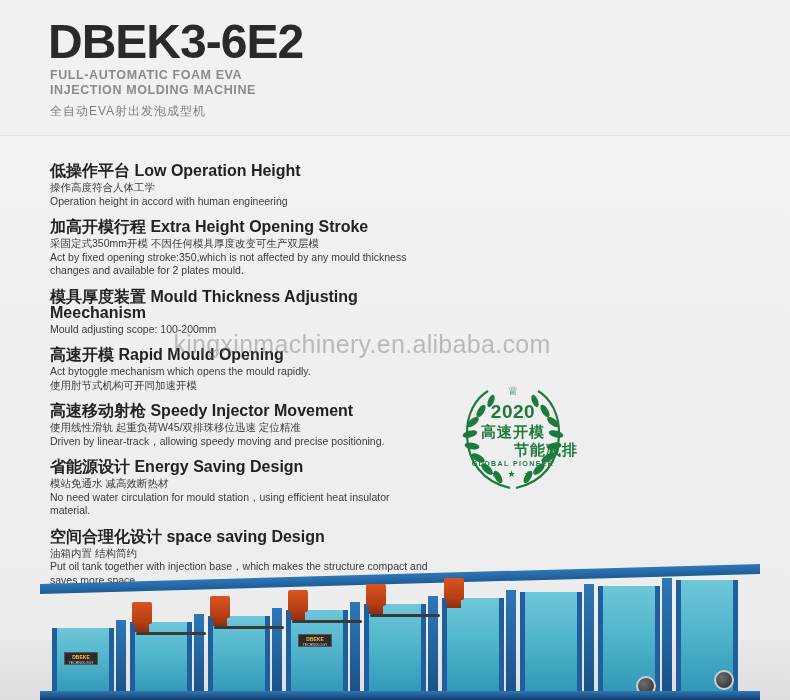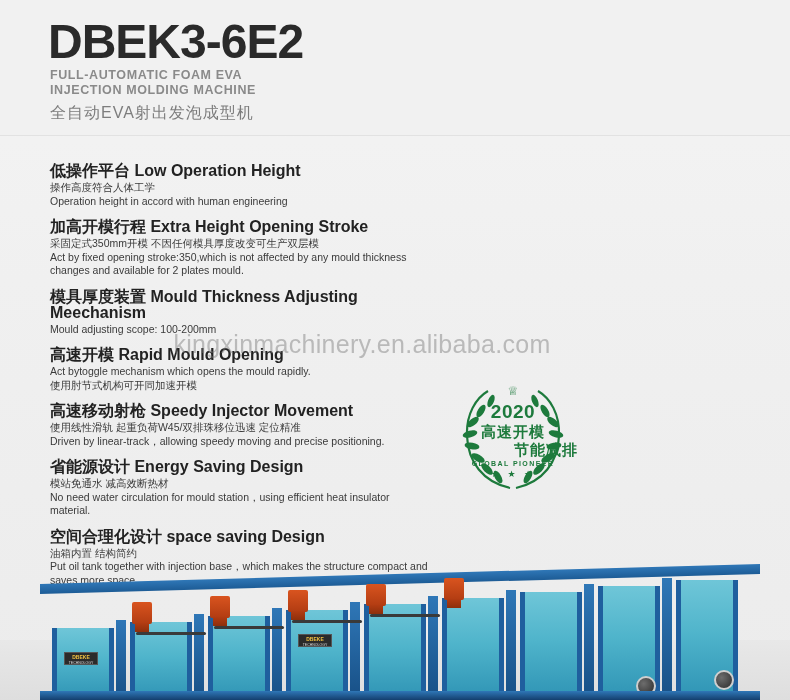--- a/index.html
+++ b/index.html
@@ -48,21 +48,21 @@
     font-weight: bold;
     letter-spacing: 0.6px;
     line-height: 15px;
     color: #8a8a8a;
     width: 360px;
   }
   .subtitle-cn {
     position: absolute;
     left: 50px;
     top: 103px;
-    font-size: 16px;
+    font-size: 12px;
     color: #7d7d7d;
     letter-spacing: 1px;
   }
 
   
   .features {
     position: absolute;
     left: 50px;
     top: 163px;
     width: 380px;

